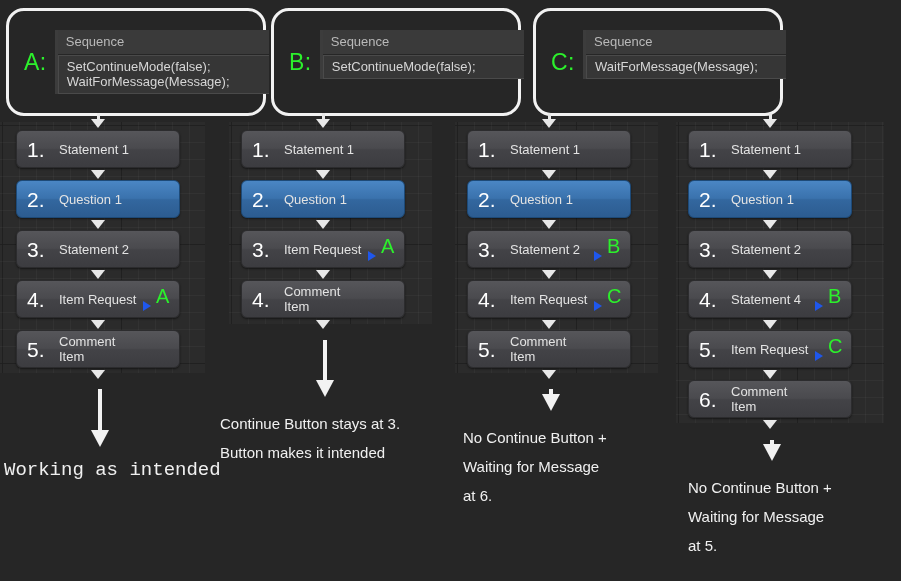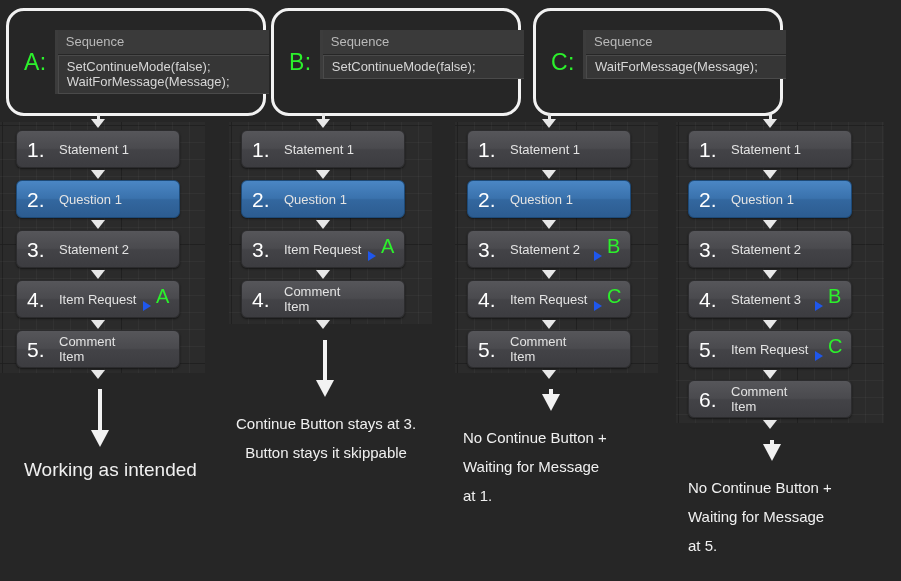--- a/index.html
+++ b/index.html
@@ -232,21 +232,21 @@
       <div class="node" style="left: 16px; top: 330px; width: 164px;">
         <div class="num">5.</div>
         <div class="ttl">Comment Item</div>
         <div class="mark"></div>
       </div>
       <div class="conn" style="left: 91px; top: 370px;"></div>
       <div class="bigarrow" style="left: 91px; top: 389px; width: 18px; height: 58px;">
         <div class="shaft" style="height: 42px;"></div>
         <div class="head" style="top: 41px;"></div>
       </div>
-      <div class="caption big" style="left: 24px; top: 459px;">
+      <div class="caption big" style="left: 4px; top: 459px; font-family: Liberation Mono, monospace;">
         <div>Working as intended</div>
       </div>
       <div class="connstem" style="left: 322px; top: 113px; height: 8px;"></div>
       <div class="conn" style="left: 316px; top: 119px;"></div>
       <div class="node" style="left: 241px; top: 130px; width: 164px;">
         <div class="num">1.</div>
         <div class="ttl">Statement 1</div>
         <div class="mark"></div>
       </div>
       <div class="conn" style="left: 316px; top: 170px;"></div>
@@ -268,23 +268,23 @@
       <div class="node" style="left: 241px; top: 280px; width: 164px;">
         <div class="num">4.</div>
         <div class="ttl">Comment Item</div>
         <div class="mark"></div>
       </div>
       <div class="conn" style="left: 316px; top: 320px;"></div>
       <div class="bigarrow" style="left: 316px; top: 340px; width: 18px; height: 57px;">
         <div class="shaft" style="height: 41px;"></div>
         <div class="head" style="top: 40px;"></div>
       </div>
-      <div class="caption sm" style="left: 236px; top: 409px; text-align: center;">
+      <div class="caption sm" style="left: 220px; top: 409px;">
         <div>Continue Button stays at 3.</div>
-        <div>Button stays it skippable</div>
+        <div>Button makes it intended</div>
       </div>
       <div class="connstem" style="left: 548px; top: 113px; height: 8px;"></div>
       <div class="conn" style="left: 542px; top: 119px;"></div>
       <div class="node" style="left: 467px; top: 130px; width: 164px;">
         <div class="num">1.</div>
         <div class="ttl">Statement 1</div>
         <div class="mark"></div>
       </div>
       <div class="conn" style="left: 542px; top: 170px;"></div>
       <div class="node sel" style="left: 467px; top: 180px; width: 164px;">
@@ -317,21 +317,21 @@
         <div class="mark"></div>
       </div>
       <div class="conn" style="left: 542px; top: 370px;"></div>
       <div class="bigarrow" style="left: 542px; top: 389px; width: 18px; height: 22px;">
         <div class="shaft" style="height: 6px;"></div>
         <div class="head" style="top: 5px;"></div>
       </div>
       <div class="caption sm" style="left: 463px; top: 423px;">
         <div>No Continue Button +</div>
         <div>Waiting for Message</div>
-        <div>at 1.</div>
+        <div>at 6.</div>
       </div>
       <div class="connstem" style="left: 769px; top: 113px; height: 8px;"></div>
       <div class="conn" style="left: 763px; top: 119px;"></div>
       <div class="node" style="left: 688px; top: 130px; width: 164px;">
         <div class="num">1.</div>
         <div class="ttl">Statement 1</div>
         <div class="mark"></div>
       </div>
       <div class="conn" style="left: 763px; top: 170px;"></div>
       <div class="node sel" style="left: 688px; top: 180px; width: 164px;">
@@ -341,21 +341,21 @@
       </div>
       <div class="conn" style="left: 763px; top: 220px;"></div>
       <div class="node" style="left: 688px; top: 230px; width: 164px;">
         <div class="num">3.</div>
         <div class="ttl">Statement 2</div>
         <div class="mark"></div>
       </div>
       <div class="conn" style="left: 763px; top: 270px;"></div>
       <div class="node" style="left: 688px; top: 280px; width: 164px;">
         <div class="num">4.</div>
-        <div class="ttl">Statement 3</div>
+        <div class="ttl">Statement 4</div>
         <div class="mark">
           <span class="tri"></span>
           <span class="ltr">B</span>
         </div>
       </div>
       <div class="conn" style="left: 763px; top: 320px;"></div>
       <div class="node" style="left: 688px; top: 330px; width: 164px;">
         <div class="num">5.</div>
         <div class="ttl">Item Request</div>
         <div class="mark">

